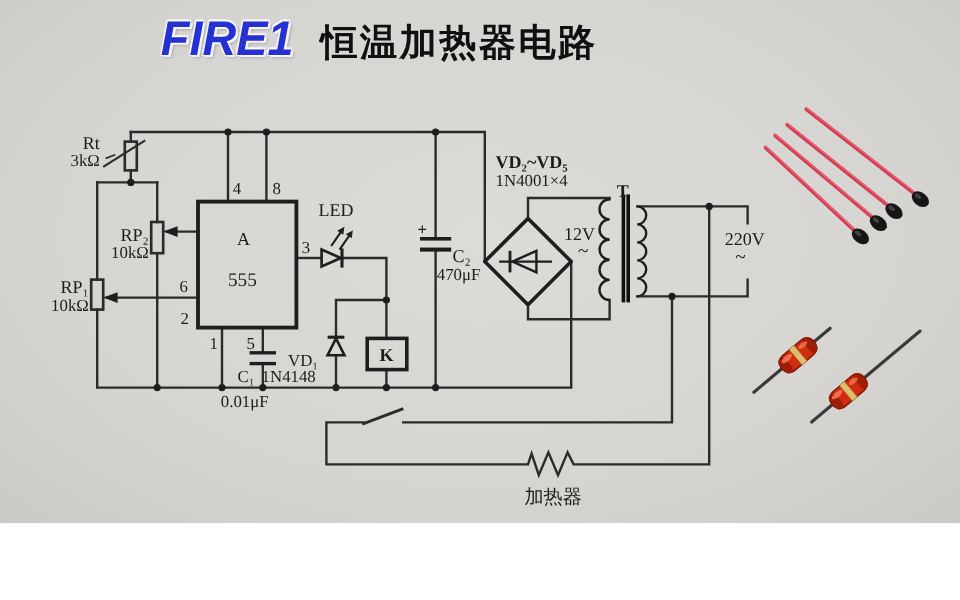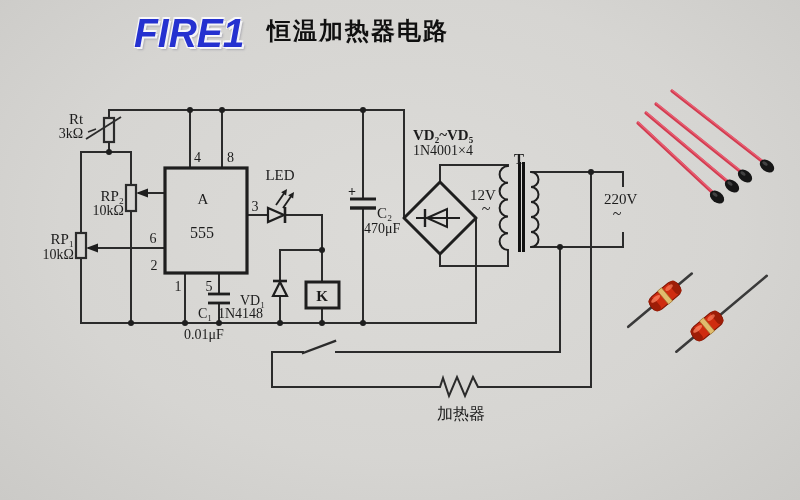--- a/index.html
+++ b/index.html
@@ -1,33 +1,33 @@
 <!DOCTYPE html>
 <html><head>
 <meta charset="utf-8">
 <style>
   html,body{margin:0;padding:0;}
   .stage{
-    position:relative;width:800px;height:500px;overflow:hidden;
+    position:relative;width:800px;height:436px;overflow:hidden;
     background:radial-gradient(ellipse at 50% 45%, #dcdbd8 0%, #d6d5d2 60%, #cbcac7 100%);
     font-family:"Liberation Sans", sans-serif;
   }
   .logo{
     position:absolute;left:134px;top:11px;
     font-family:"Liberation Sans", sans-serif;
     font-size:39px;font-weight:900;font-style:italic;letter-spacing:0px;
     color:#2531d0;
     text-shadow:2px 2px 0 rgba(250,250,252,.9),-1px -1px 0 rgba(250,250,252,.8),
                 1px -1px 0 rgba(250,250,252,.8),-1px 1px 0 rgba(250,250,252,.8),
                 3px 3px 2px rgba(60,60,90,.25);
     transform:scaleY(1.04);
   }
   .title{
     position:absolute;left:267px;top:15px;
-    font-size:24px;font-weight:700;color:#101010;letter-spacing:2px;
+    font-size:31px;font-weight:700;color:#101010;letter-spacing:2px;
   }
   svg text{font-family:"Liberation Serif","DejaVu Serif",serif;fill:#1c1c1c;}
   svg text.cjk{font-family:"Liberation Sans","DejaVu Sans",sans-serif;}
 </style>
 </head>
 <body>
 
 <div class="stage">
 
   <div class="logo">FIRE1</div>

